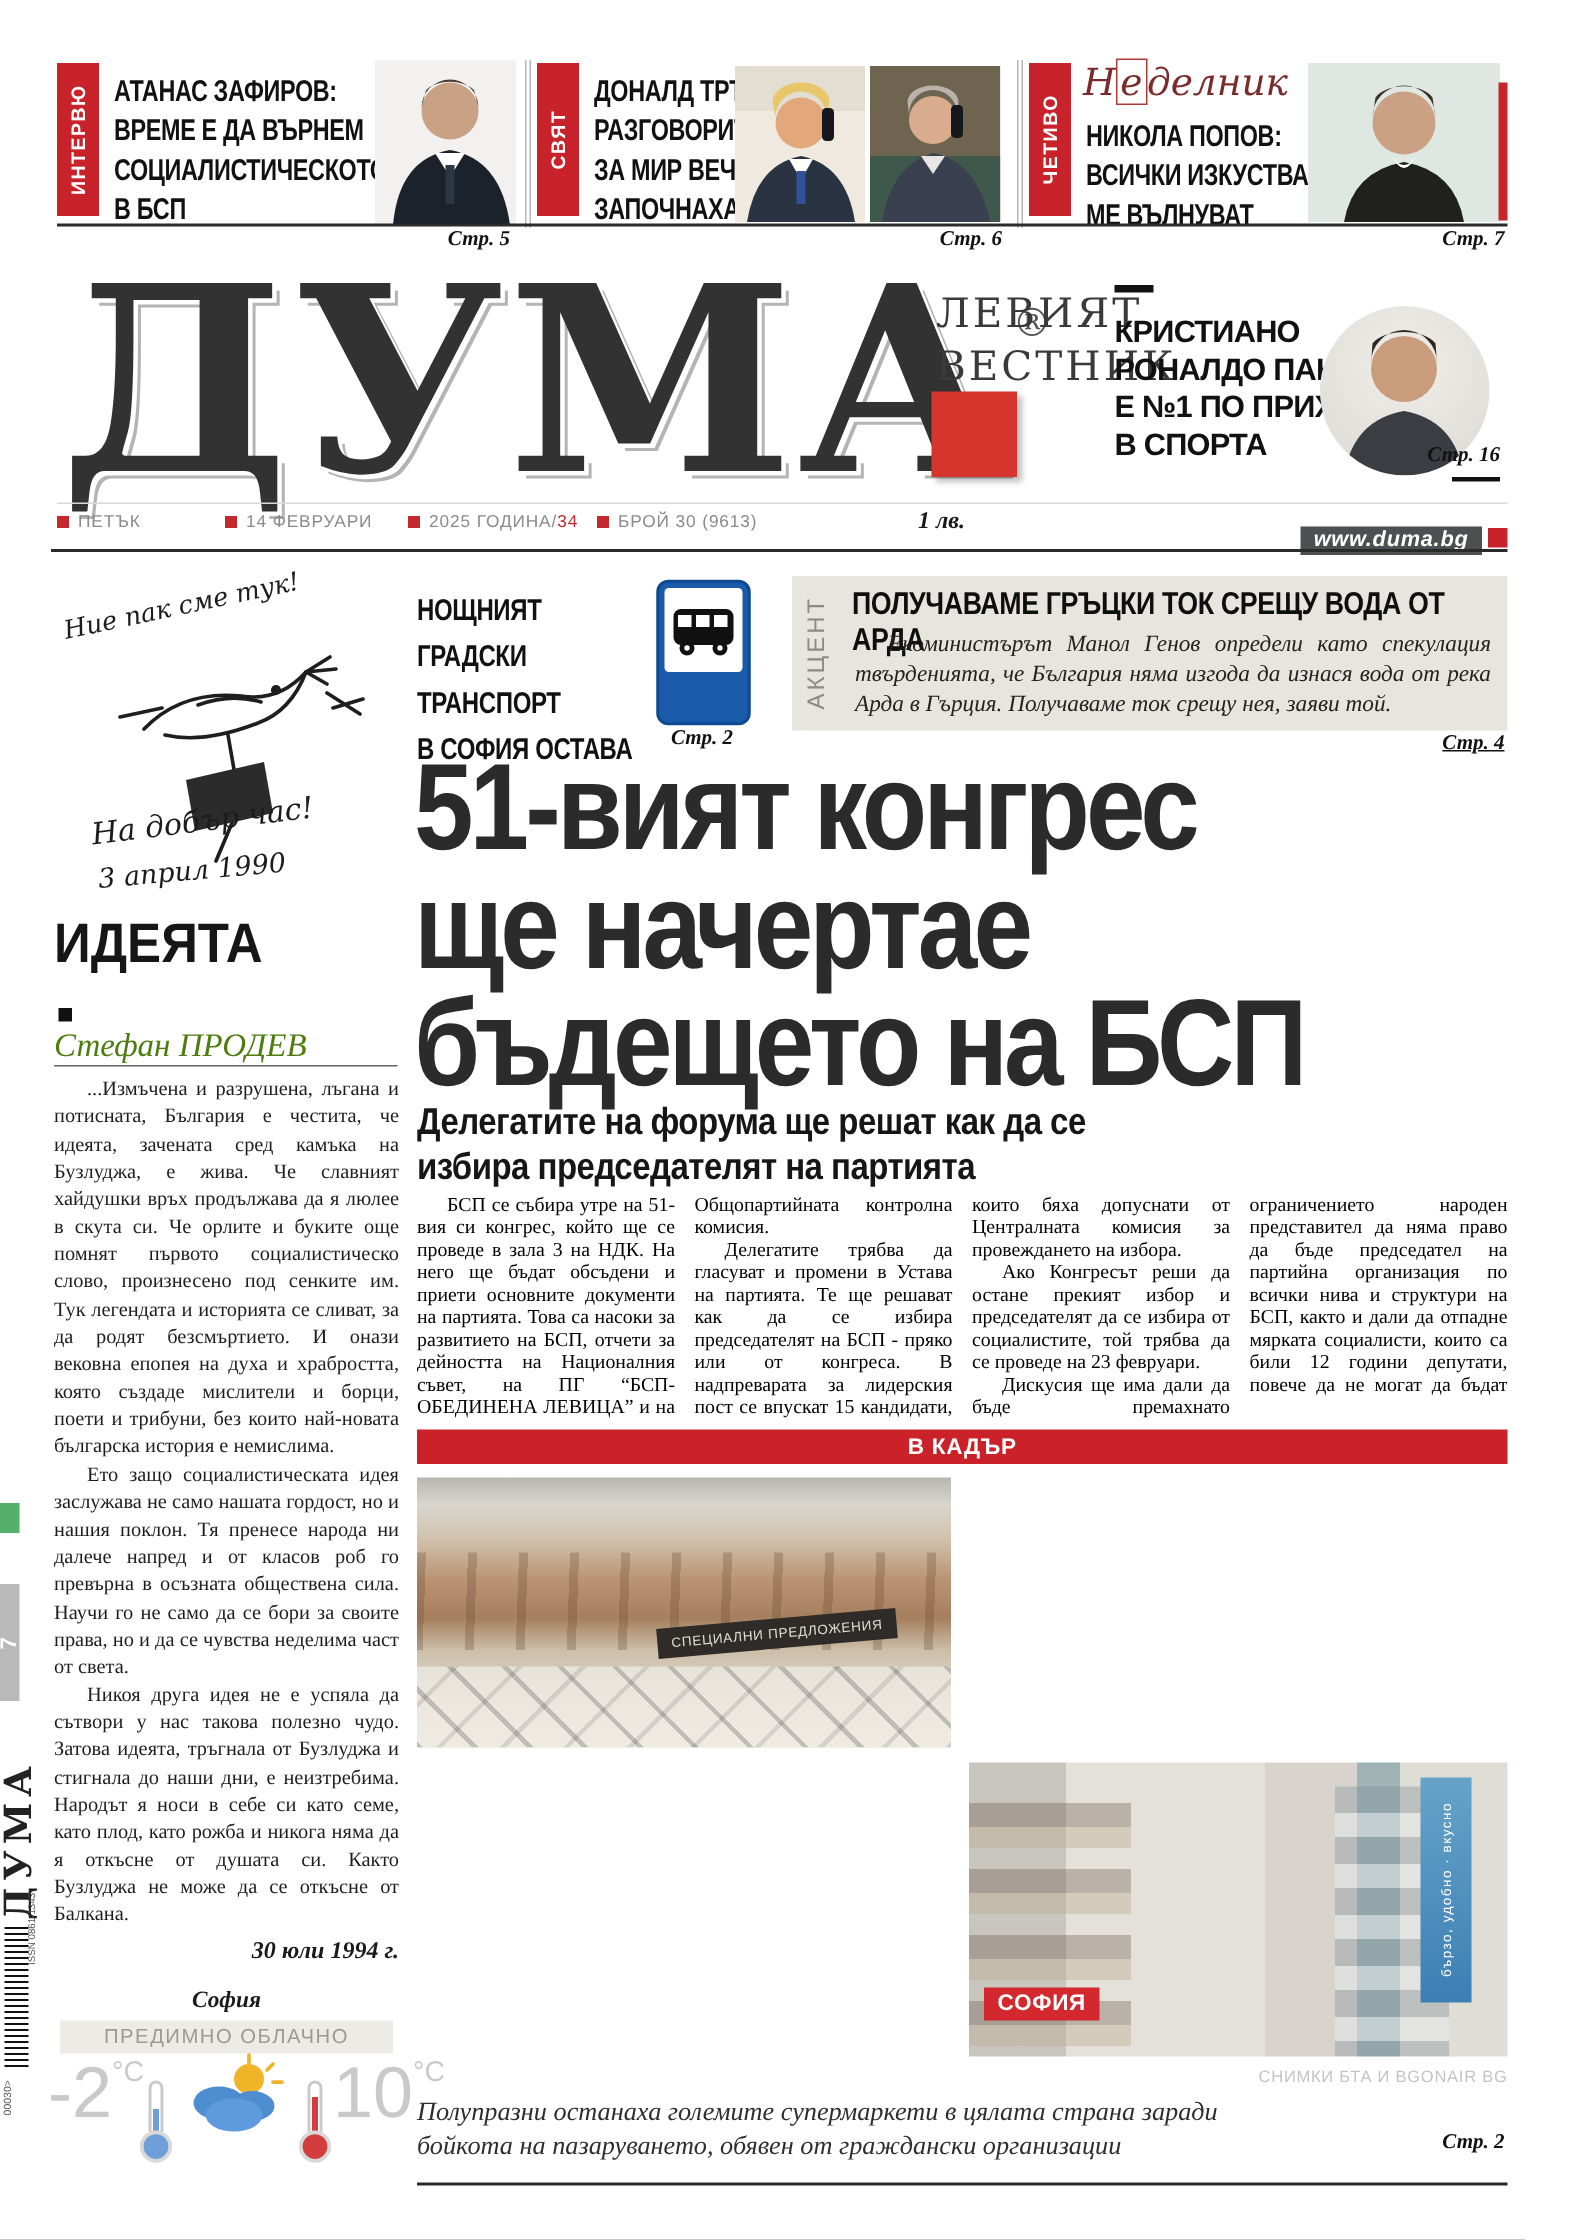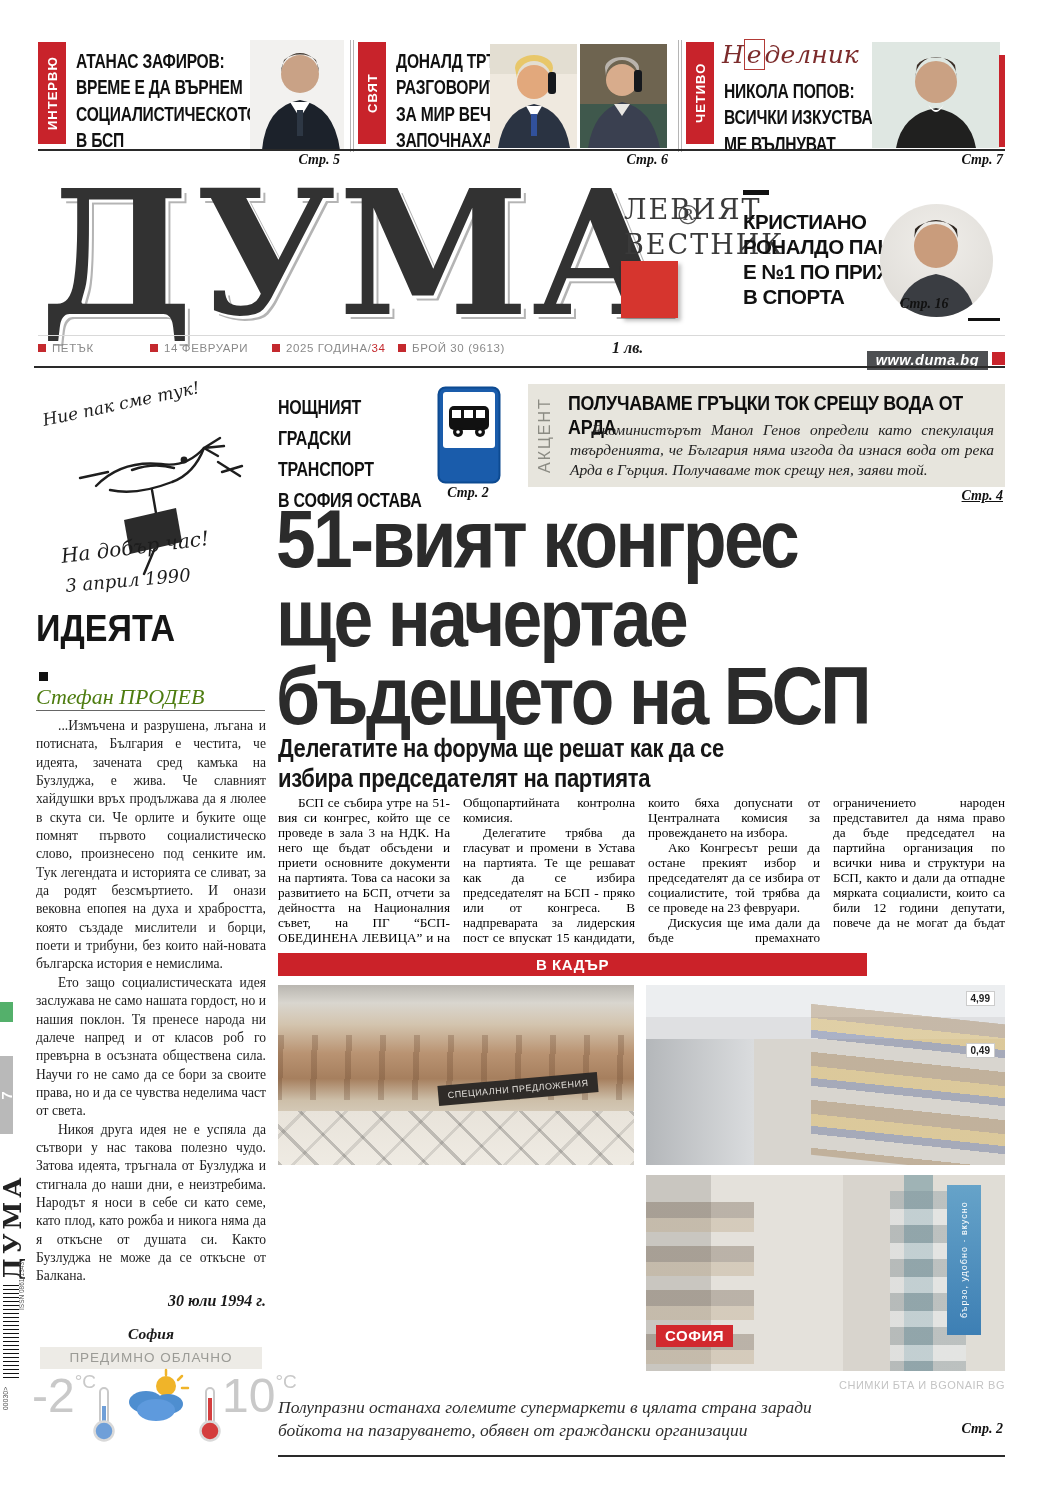--- a/index.html
+++ b/index.html
@@ -31,21 +31,21 @@
   .logo sup{font-size:26px;font-weight:normal;vertical-align:90px;letter-spacing:0;color:#555;text-shadow:none;}
   .tagline{position:absolute;left:624px;top:192px;font-family:"DejaVu Serif",serif;font-size:27px;
            letter-spacing:2px;line-height:1.3;color:#3a3a3a;}
   .redsq{position:absolute;left:621px;top:261px;width:57px;height:57px;background:#d6352e;
          box-shadow:3px 3px 4px rgba(0,0,0,.25);}
   .promo-dash{position:absolute;left:743px;top:190px;width:26px;height:5px;background:#111;}
   .promo{position:absolute;left:743px;top:209px;font-weight:bold;font-size:20.5px;line-height:1.22;
          letter-spacing:-0.5px;color:#111;width:210px;}
   .ronaldo{position:absolute;left:880px;top:204px;width:113px;height:113px;border-radius:50%;overflow:hidden;
            background:radial-gradient(circle at 50% 35%,#f0eeea,#dcd9d4);}
-  .promo-ref{position:absolute;left:900px;top:296px;width:100px;}
+  .promo-ref{position:absolute;left:900px;top:296px;width:100px;text-align:right;}
   .promo-ul{position:absolute;left:968px;top:318px;width:32px;height:3px;background:#111;}
   .price{position:absolute;left:612px;top:339px;font-family:"Liberation Serif",serif;
          font-weight:bold;font-style:italic;font-size:16px;}
   .site{position:absolute;right:70px;top:351px;background:#4d4f52;color:#fff;font-weight:bold;
         font-style:italic;font-size:14.5px;padding:1px 9px 2px;letter-spacing:.5px;}
   .site-sq{position:absolute;right:53px;top:352px;width:13px;height:13px;background:#c8232b;}
 
   
   .dl-light{position:absolute;left:38px;top:335px;width:967px;height:1px;background:#d9d9d9;}
   .dl{position:absolute;top:342px;font-size:11.5px;letter-spacing:.6px;color:#8a8a8a;}
@@ -106,21 +106,21 @@
   .headline{position:absolute;left:276px;top:500px;font-weight:bold;font-size:82px;line-height:.96;
             letter-spacing:-3px;transform:scaleX(.87);transform-origin:0 0;color:#2b2b2b;width:840px;}
   .subhead{position:absolute;left:278px;top:733px;font-weight:bold;font-size:25px;line-height:1.2;
            letter-spacing:-0.4px;transform:scaleX(.88);transform-origin:0 0;width:600px;color:#161616;}
   .story{position:absolute;left:278px;top:795px;width:727px;height:152px;overflow:hidden;
          column-count:4;column-gap:13px;font-family:"Liberation Serif",serif;font-size:13.2px;
          line-height:1.14;text-align:justify;color:#000000;}
   .story p{margin:0;text-indent:20px;}
 
   
-  .kadar{position:absolute;left:278px;top:953px;width:589px;height:23px;background:#cb2229;color:#fff;
+  .kadar{position:absolute;left:278px;top:953px;width:727px;height:23px;background:#cb2229;color:#fff;
          font-weight:bold;font-size:15px;letter-spacing:.5px;display:flex;align-items:center;justify-content:center;}
   .ph{position:absolute;overflow:hidden;background:#ddd;}
   .ph-label{position:absolute;left:10px;bottom:24px;background:#d2282e;color:#fff;font-weight:bold;
             font-size:15px;letter-spacing:.5px;padding:2px 9px 3px;}
   .ph1{background:linear-gradient(180deg,#b9b6b0 0%,#d9d6cf 10%,#d3c4ae 22%,#b99372 38%,#a67f5e 52%,#cdbfa9 64%,#ded6c9 80%,#e6e0d6 100%);}
   .ph1::before{content:"";position:absolute;left:0;right:0;top:28%;height:36%;
     background:repeating-linear-gradient(92deg,rgba(101,67,43,.28) 0 6px,transparent 6px 34px);}
   .ph1::after{content:"";position:absolute;left:0;right:0;bottom:0;height:30%;
     background:repeating-linear-gradient(45deg,rgba(30,30,30,.22) 0 3px,transparent 3px 26px),
                repeating-linear-gradient(-45deg,rgba(30,30,30,.12) 0 3px,transparent 3px 30px),
@@ -387,25 +387,20 @@
     <p>Ако Конгресът реши да остане прекият избор и председателят да се избира от социалистите, той трябва да се проведе на 23 февруари.</p>
     <p>Дискусия ще има дали да бъде премахнато ограничението народен представител да няма право да бъде председател на партийна организация по всички нива и структури на БСП, както и дали да отпадне мярката социалисти, които са били 12 години депутати, повече да не могат да бъдат кандидати за народни представители.</p>
   </div>
 
   <div class="kadar">В КАДЪР</div>
 
   <div class="ph ph1" style="left:278px;top:985px;width:356px;height:180px;">
     <div class="ph-sign">СПЕЦИАЛНИ ПРЕДЛОЖЕНИЯ</div>
     <div class="ph-label">СОФИЯ</div>
   </div>
-  <div class="ph ph2" style="left:646px;top:985px;width:359px;height:180px;">
-    <div class="ph-tag" style="right:10px;top:6px;">4,99</div>
-    <div class="ph-tag" style="right:10px;top:58px;">0,49</div>
-    <div class="ph-label">ТРОЯН</div>
-  </div>
   <div class="ph ph4" style="left:646px;top:1175px;width:359px;height:196px;">
     <div class="ph-banner">бързо, удобно · вкусно</div>
     <div class="ph-label">СОФИЯ</div>
   </div>
 
   <div class="credit">СНИМКИ БТА И BGONAIR BG</div>
   <div class="caption pre">Полупразни останаха големите супермаркети в цялата страна заради
 бойкота на пазаруването, обявен от граждански организации</div>
   <div class="cap-ref pageref">Стр. 2</div>
   <div class="bottomrule"></div>

